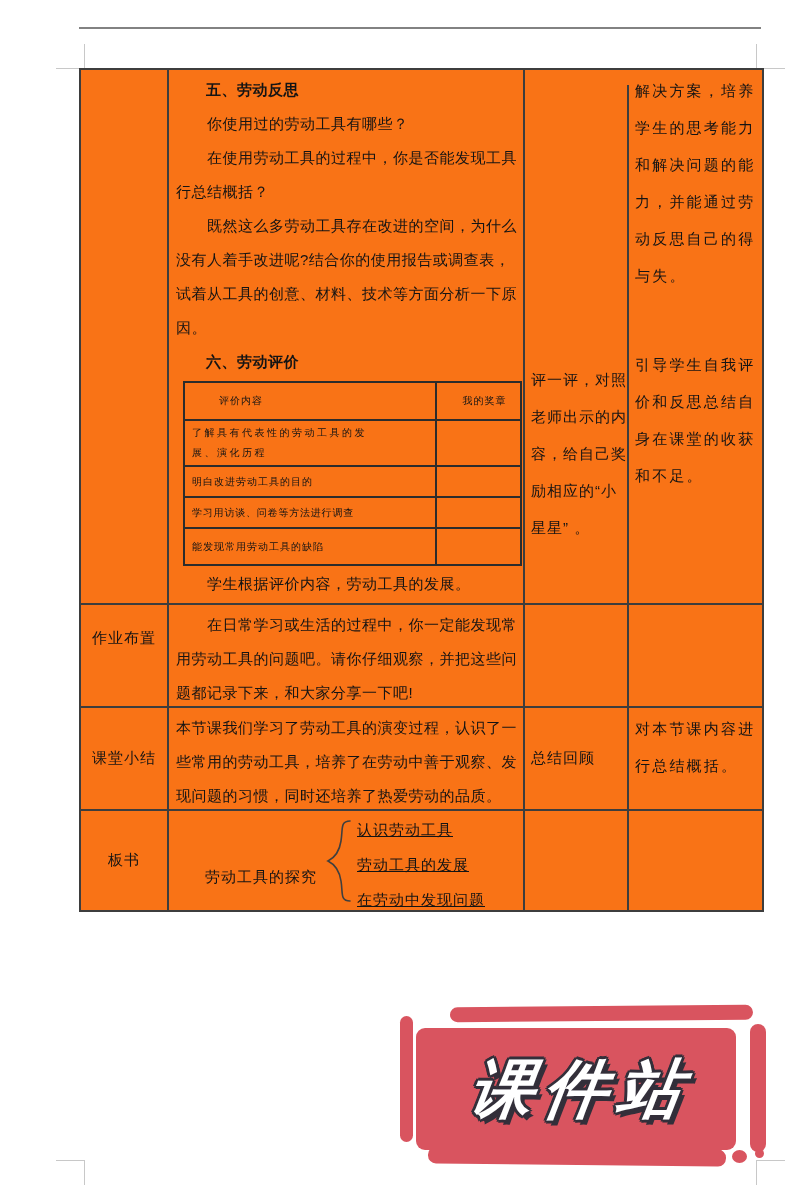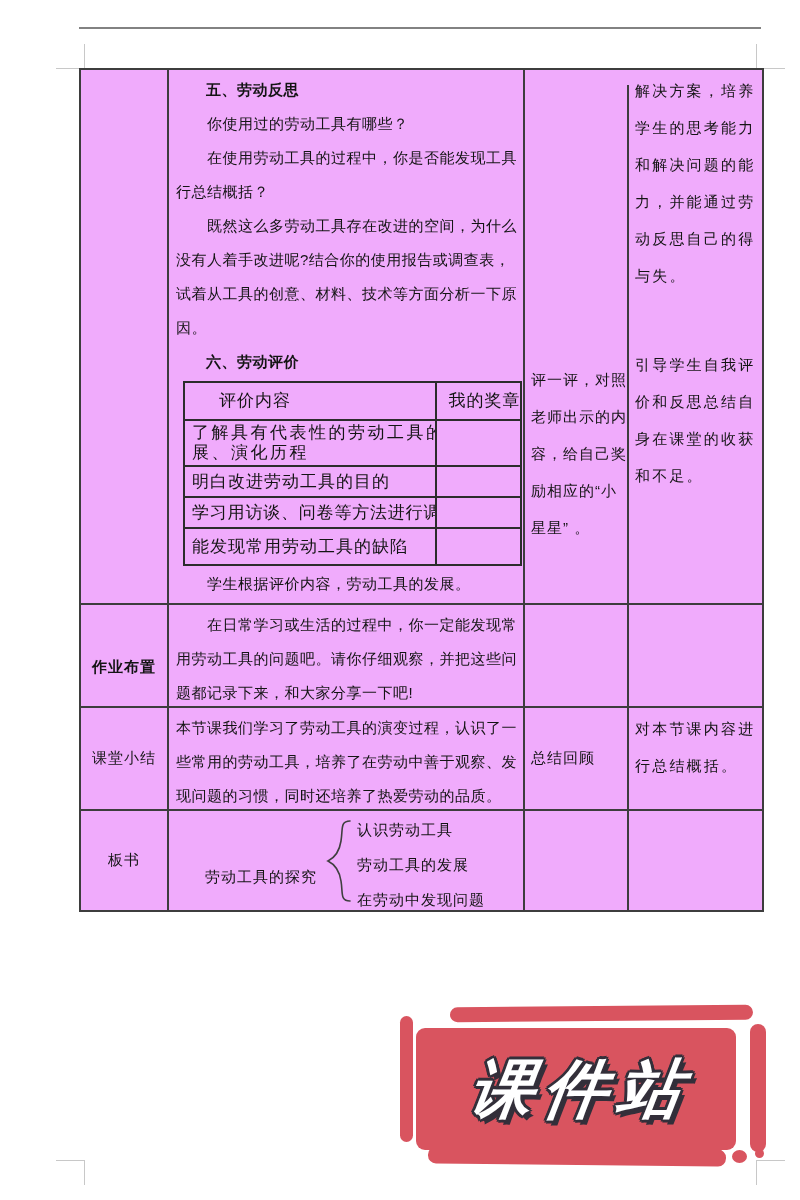--- a/index.html
+++ b/index.html
@@ -18,31 +18,31 @@
   .mark-tr { left:756px; top:44px;   border-left:1px solid #c8c8c8;  border-bottom:1px solid #c8c8c8; }
   .mark-bl { left:56px;  top:1160px; border-right:1px solid #c8c8c8; border-top:1px solid #c8c8c8; }
   .mark-br { left:756px; top:1160px; border-left:1px solid #c8c8c8;  border-top:1px solid #c8c8c8; }
 
   
   .lesson-table {
     position:absolute; left:79px; top:68px;
     display:grid;
     grid-template-columns:88px 356px 104px 133px;
     grid-template-rows:535px 103px 103px 99px;
-    border:2px solid #3d3d3d; background:#f0abfc;
+    border:2px solid #3d3d3d; background:#f97316;
   }
   .cell {
     border-right:2px solid #3d3d3d; border-bottom:2px solid #3d3d3d;
     box-sizing:border-box; overflow:hidden; position:relative; font-size:15px;
   }
   .last-col { border-right:none; }
   .last-row { border-bottom:none; }
 
   .label-cell { display:flex; align-items:center; justify-content:center; letter-spacing:1px; }
-  .label-top  { align-items:center; padding-top:24px;font-weight:bold; }
+  .label-top  { align-items:flex-start; padding-top:24px; }
 
   .main-cell { padding:3px 7px 0 7px; letter-spacing:0.5px; line-height:34px; }
   .head { font-weight:bold; padding-left:30px; white-space:pre; }
 
   .side-cell { padding:2px 3px 0 6px; line-height:37px; letter-spacing:2.2px; }
   .side-gap  { margin-top:52px; }
 
   .mid-cell  { padding:0 2px 0 6px; line-height:37px; letter-spacing:1px;margin-top:15px; }
   .mid-eval  { padding-top:276px; }
   .mid-center{ display:flex; align-items:center; padding-left:6px; letter-spacing:1px; }
@@ -50,37 +50,37 @@
   
   .eval-table {
     margin:2px 0 0 7px; display:grid;
     grid-template-columns:252px 83px;
     grid-template-rows:38px 46px 31px 31px 35px;
     border:2px solid #2c2c2c; width:335px;
   }
   .eval-cell {
     border-right:2px solid #2c2c2c; border-bottom:2px solid #2c2c2c;
     box-sizing:border-box; display:flex; align-items:center;
-    padding-left:7px; line-height:20px; font-size:17px; letter-spacing:1px;
+    padding-left:7px; line-height:20px; font-size:10px; letter-spacing:1px;
     white-space:pre; overflow:hidden;
   }
   .eval-last-col { border-right:none; }
   .eval-last-row { border-bottom:none; }
   .eval-head-content { padding-left:34px; }
   .eval-head-badge { justify-content:center; padding-left:12px; }
   .eval-wide { letter-spacing:2.5px; }
   .eval-tight { letter-spacing:0.8px; }
   .eval-note { line-height:35px; }
 
   
   .board-cell { position:relative; }
   .board-root { position:absolute; left:36px; top:57px; letter-spacing:1px; white-space:pre; }
   .board-brace { position:absolute; left:155px; top:7px; }
   .board-items { position:absolute; left:188px; top:1px; line-height:35px; letter-spacing:1px; }
-  .board-items div { white-space:pre; }
+  .board-items div { white-space:pre;text-decoration:underline; }
 
   
   .stamp { position:absolute; left:398px; top:1000px; width:372px; height:178px; }
   .stamp-bar { position:absolute; background:var(--stamp-color,#d9545f); border-radius:8px; }
   .sb-top    { left:52px;  top:6px;   width:303px; height:15px; transform:rotate(-0.5deg); }
   .sb-left   { left:2px;   top:16px;  width:13px;  height:126px; border-radius:7px; }
   .sb-right  { left:352px; top:24px;  width:16px;  height:128px; }
   .sb-bottom { left:30px;  top:148px; width:298px; height:17px; transform:rotate(0.6deg); }
   .sb-dash   { left:334px; top:150px; width:15px;  height:13px; border-radius:50%; }
   .sb-dot    { left:357px; top:149px; width:9px;   height:9px;  border-radius:50%; }

